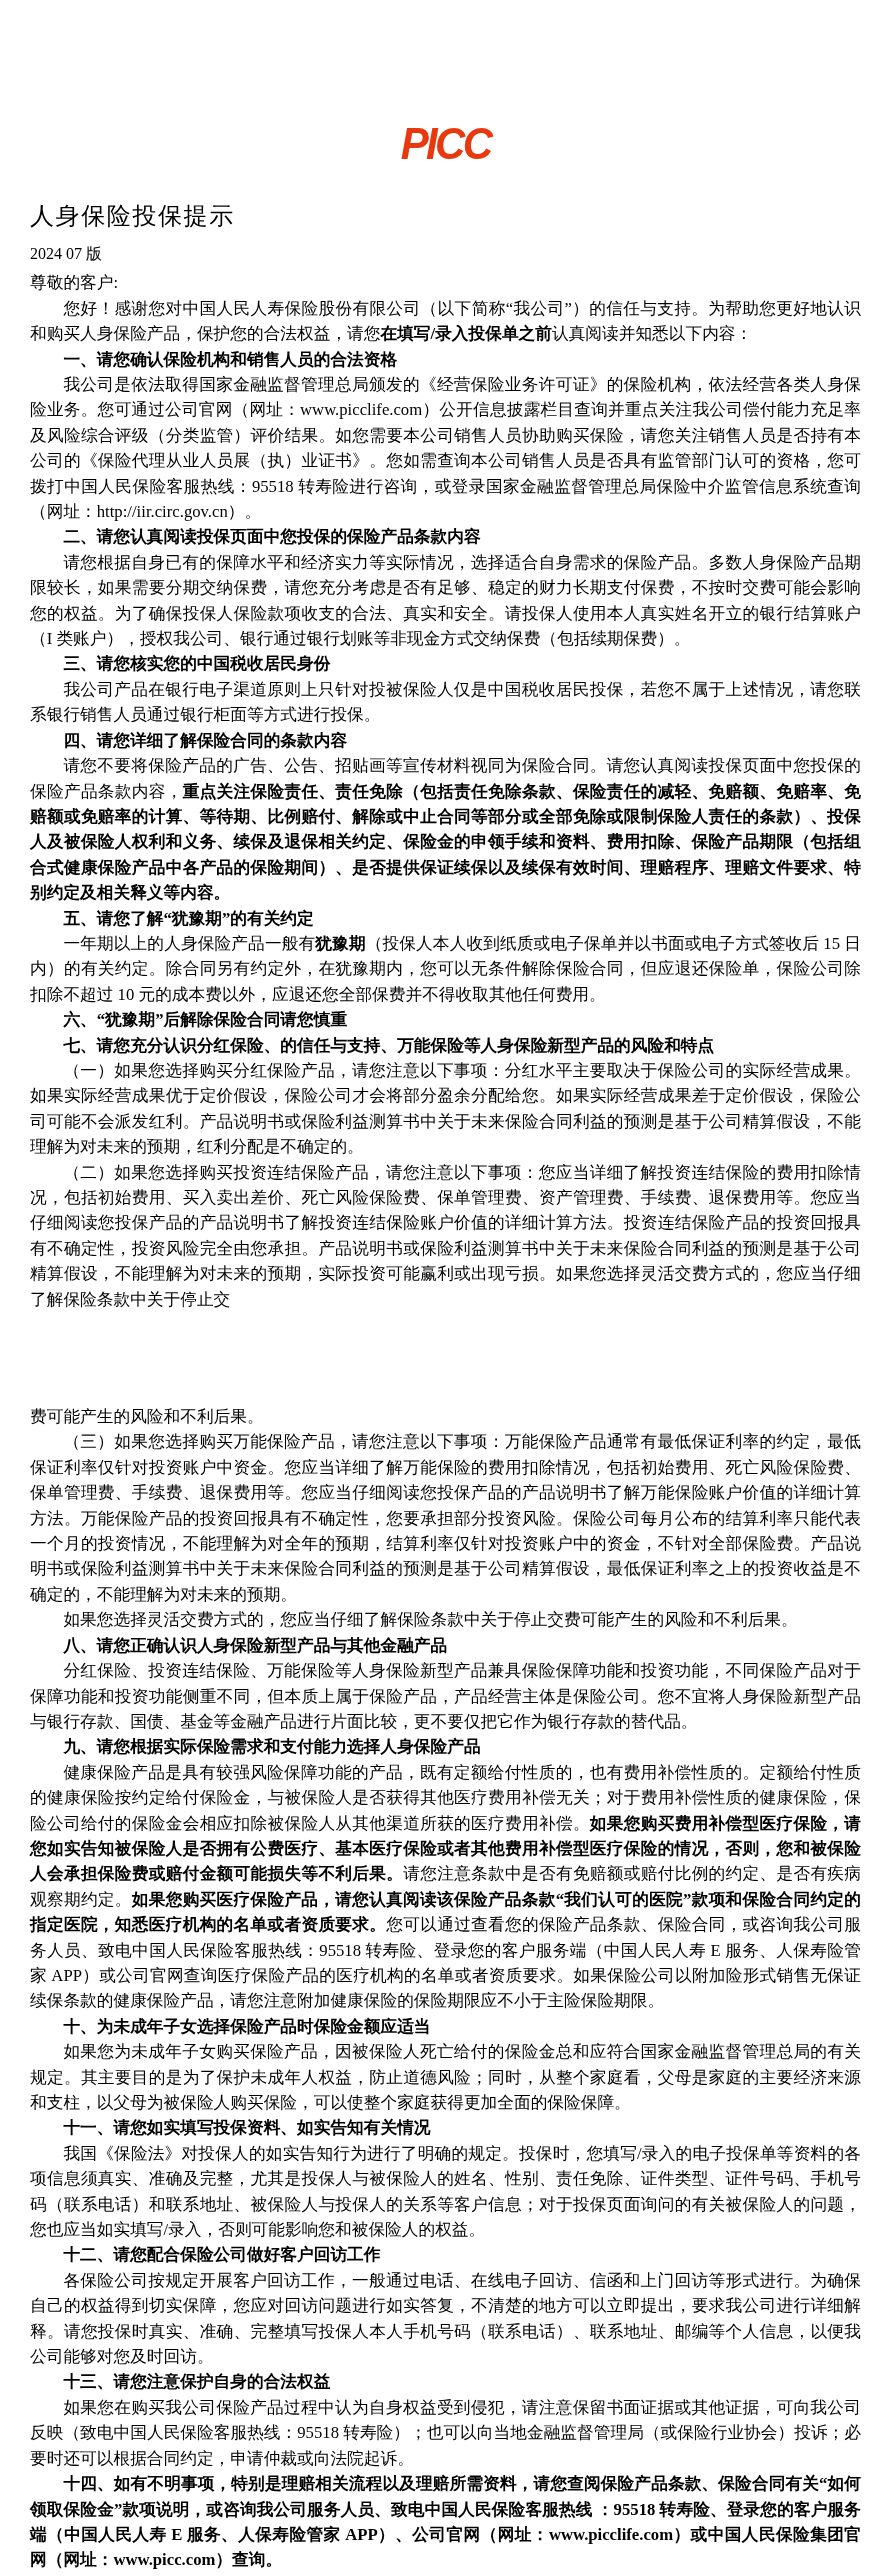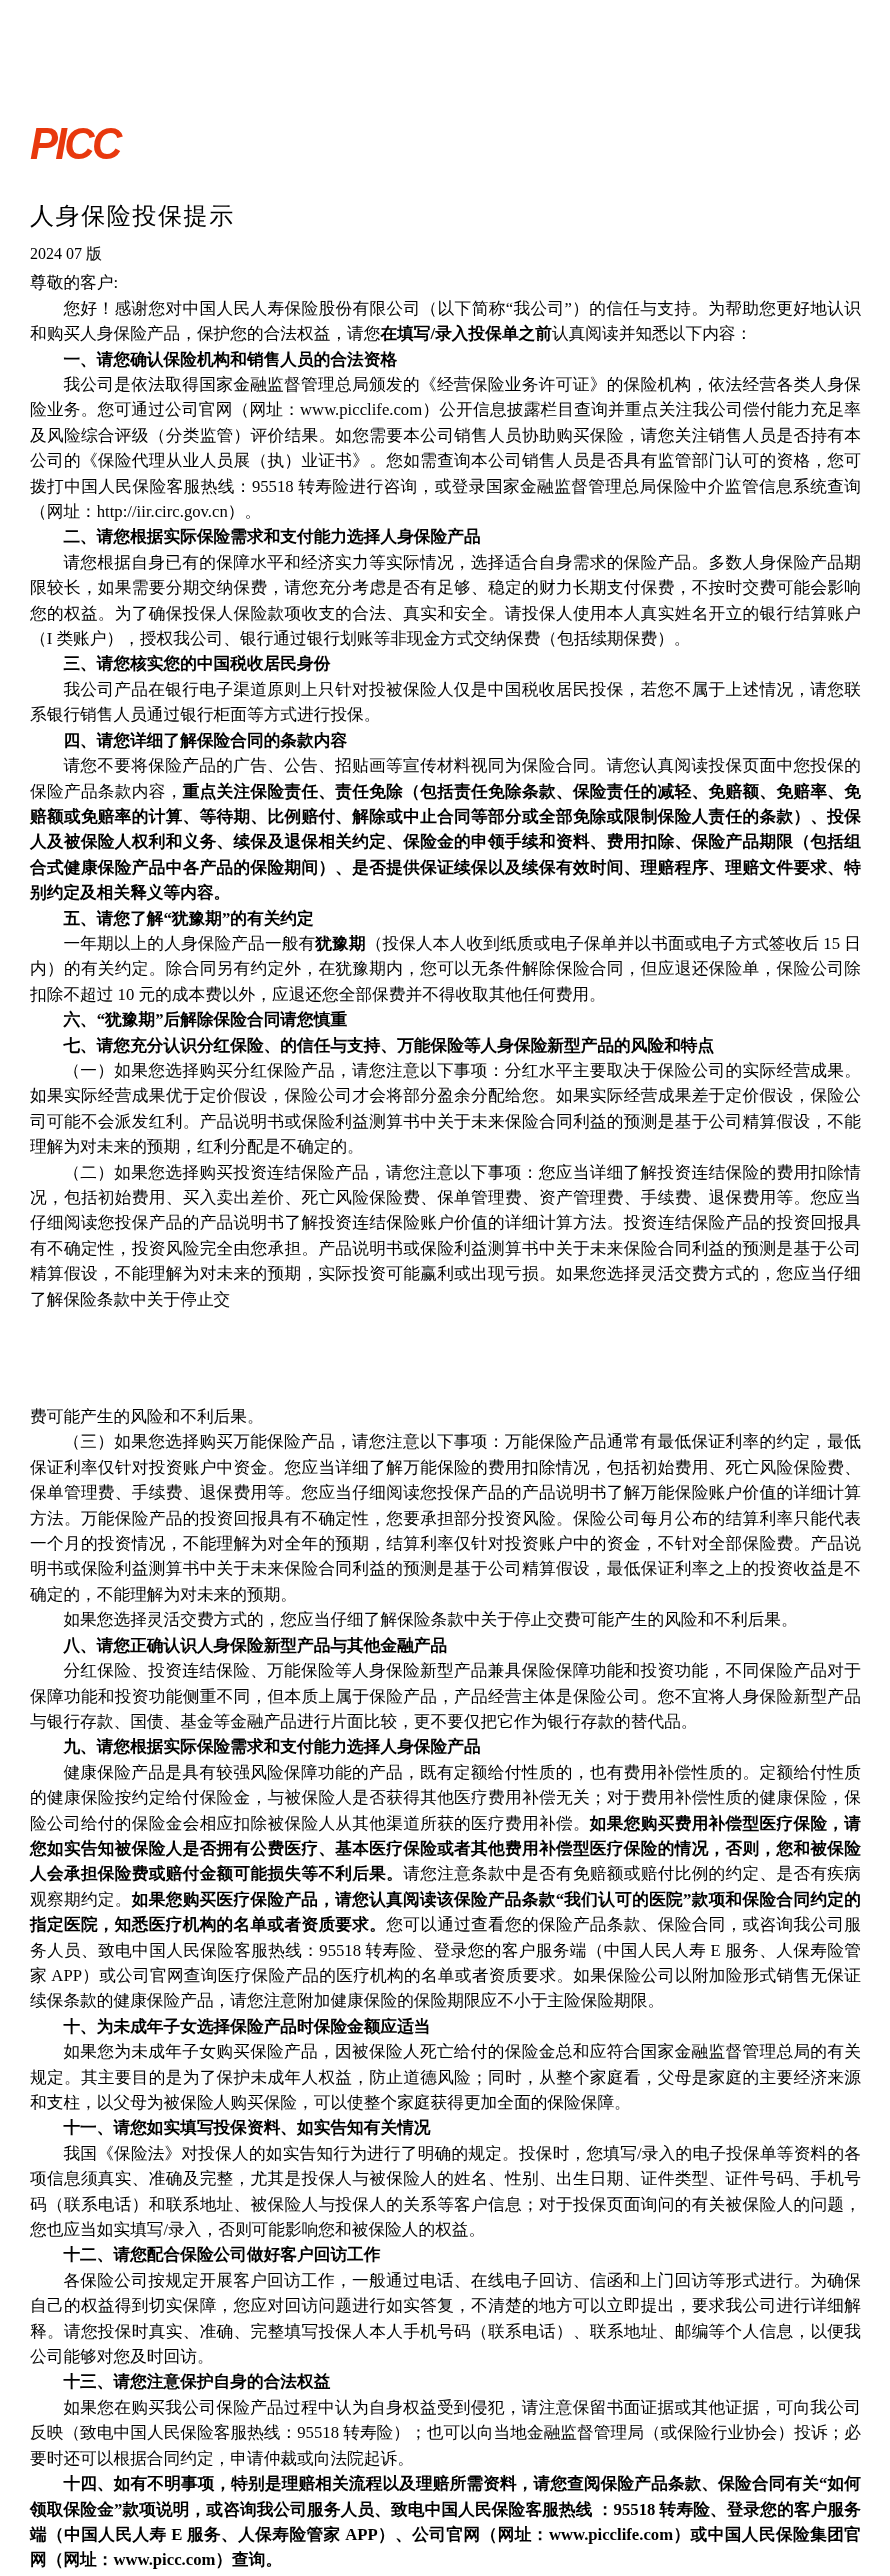--- a/index.html
+++ b/index.html
@@ -3,21 +3,21 @@
 <meta charset="utf-8">
 <style>
   html, body { margin: 0; padding: 0; }
   body {
     width: 891px; height: 2576px;
     background: #ffffff; color: #000000;
     font-family: "Liberation Serif", serif;
     overflow: hidden;
   }
   .page { padding: 0 30px 0 30px; }
-  .logo-row { margin-top: 121px; display: flex; align-items: center; height: 48px; }
+  .logo-row { margin-top: 121px; display: flex; align-items: center; height: 48px; flex-direction: column; }
   .logo-picc {
     color: #e8380d;
     font-family: "Liberation Sans", sans-serif;
     font-weight: bold; font-style: italic;
     font-size: 42px; letter-spacing: -2.7px;
     transform: scaleY(1.04); transform-origin: left bottom;
   }
   .logo-cn {
     font-size: 34px; font-weight: bold; margin-left: 10.8px;
     letter-spacing: 0.5px; white-space: nowrap;
@@ -46,21 +46,21 @@
 
   <div class="doc-title">人身保险投保提示</div>
 
   <div class="version">2024 07 版</div>
 
   <div class="doc-body">
       <div class="block cont"><span>尊敬的客户:</span></div>
       <div class="block para"><span>您好！感谢您对中国人民人寿保险股份有限公司（以下简称“我公司”）的信任与支持。为帮助您更好地认识和购买人身保险产品，保护您的合法权益，请您</span><span class="bold">在填写/录入投保单之前</span><span>认真阅读并知悉以下内容：</span></div>
       <div class="block heading"><span>一、请您确认保险机构和销售人员的合法资格</span></div>
       <div class="block para"><span>我公司是依法取得国家金融监督管理总局颁发的《经营保险业务许可证》的保险机构，依法经营各类人身保险业务。您可通过公司官网（网址：www.picclife.com）公开信息披露栏目查询并重点关注我公司偿付能力充足率及风险综合评级（分类监管）评价结果。如您需要本公司销售人员协助购买保险，请您关注销售人员是否持有本公司的《保险代理从业人员展（执）业证书》。您如需查询本公司销售人员是否具有监管部门认可的资格，您可拨打中国人民保险客服热线：95518 转寿险进行咨询，或登录国家金融监督管理总局保险中介监管信息系统查询（网址：http://iir.circ.gov.cn）。</span></div>
-      <div class="block heading"><span>二、请您根据实际保险需求和支付能力选择人身保险产品</span></div>
+      <div class="block heading"><span>二、请您认真阅读投保页面中您投保的保险产品条款内容</span></div>
       <div class="block para"><span>请您根据自身已有的保障水平和经济实力等实际情况，选择适合自身需求的保险产品。多数人身保险产品期限较长，如果需要分期交纳保费，请您充分考虑是否有足够、稳定的财力长期支付保费，不按时交费可能会影响您的权益。为了确保投保人保险款项收支的合法、真实和安全。请投保人使用本人真实姓名开立的银行结算账户（I 类账户），授权我公司、银行通过银行划账等非现金方式交纳保费（包括续期保费）。</span></div>
       <div class="block heading"><span>三、请您核实您的中国税收居民身份</span></div>
       <div class="block para"><span>我公司产品在银行电子渠道原则上只针对投被保险人仅是中国税收居民投保，若您不属于上述情况，请您联系银行销售人员通过银行柜面等方式进行投保。</span></div>
       <div class="block heading"><span>四、请您详细了解保险合同的条款内容</span></div>
       <div class="block para"><span>请您不要将保险产品的广告、公告、招贴画等宣传材料视同为保险合同。请您认真阅读投保页面中您投保的保险产品条款内容，</span><span class="bold">重点关注保险责任、责任免除（包括责任免除条款、保险责任的减轻、免赔额、免赔率、免赔额或免赔率的计算、等待期、比例赔付、解除或中止合同等部分或全部免除或限制保险人责任的条款）、投保人及被保险人权利和义务、续保及退保相关约定、保险金的申领手续和资料、费用扣除、保险产品期限（包括组合式健康保险产品中各产品的保险期间）、是否提供保证续保以及续保有效时间、理赔程序、理赔文件要求、特别约定及相关释义等内容。</span></div>
       <div class="block heading"><span>五、请您了解“犹豫期”的有关约定</span></div>
       <div class="block para"><span>一年期以上的人身保险产品一般有</span><span class="bold">犹豫期</span><span>（投保人本人收到纸质或电子保单并以书面或电子方式签收后 15 日内）的有关约定。除合同另有约定外，在犹豫期内，您可以无条件解除保险合同，但应退还保险单，保险公司除扣除不超过 10 元的成本费以外，应退还您全部保费并不得收取其他任何费用。</span></div>
       <div class="block heading"><span>六、“犹豫期”后解除保险合同请您慎重</span></div>
       <div class="block heading"><span>七、请您充分认识分红保险、的信任与支持、万能保险等人身保险新型产品的风险和特点</span></div>
       <div class="block para"><span>（一）如果您选择购买分红保险产品，请您注意以下事项：分红水平主要取决于保险公司的实际经营成果。如果实际经营成果优于定价假设，保险公司才会将部分盈余分配给您。如果实际经营成果差于定价假设，保险公司可能不会派发红利。产品说明书或保险利益测算书中关于未来保险合同利益的预测是基于公司精算假设，不能理解为对未来的预期，红利分配是不确定的。</span></div>
@@ -69,21 +69,21 @@
       <div class="block cont"><span>费可能产生的风险和不利后果。</span></div>
       <div class="block para"><span>（三）如果您选择购买万能保险产品，请您注意以下事项：万能保险产品通常有最低保证利率的约定，最低保证利率仅针对投资账户中资金。您应当详细了解万能保险的费用扣除情况，包括初始费用、死亡风险保险费、保单管理费、手续费、退保费用等。您应当仔细阅读您投保产品的产品说明书了解万能保险账户价值的详细计算方法。万能保险产品的投资回报具有不确定性，您要承担部分投资风险。保险公司每月公布的结算利率只能代表一个月的投资情况，不能理解为对全年的预期，结算利率仅针对投资账户中的资金，不针对全部保险费。产品说明书或保险利益测算书中关于未来保险合同利益的预测是基于公司精算假设，最低保证利率之上的投资收益是不确定的，不能理解为对未来的预期。</span></div>
       <div class="block para"><span>如果您选择灵活交费方式的，您应当仔细了解保险条款中关于停止交费可能产生的风险和不利后果。</span></div>
       <div class="block heading"><span>八、请您正确认识人身保险新型产品与其他金融产品</span></div>
       <div class="block para"><span>分红保险、投资连结保险、万能保险等人身保险新型产品兼具保险保障功能和投资功能，不同保险产品对于保障功能和投资功能侧重不同，但本质上属于保险产品，产品经营主体是保险公司。您不宜将人身保险新型产品与银行存款、国债、基金等金融产品进行片面比较，更不要仅把它作为银行存款的替代品。</span></div>
       <div class="block heading"><span>九、请您根据实际保险需求和支付能力选择人身保险产品</span></div>
       <div class="block para"><span>健康保险产品是具有较强风险保障功能的产品，既有定额给付性质的，也有费用补偿性质的。定额给付性质的健康保险按约定给付保险金，与被保险人是否获得其他医疗费用补偿无关；对于费用补偿性质的健康保险，保险公司给付的保险金会相应扣除被保险人从其他渠道所获的医疗费用补偿。</span><span class="bold">如果您购买费用补偿型医疗保险，请您如实告知被保险人是否拥有公费医疗、基本医疗保险或者其他费用补偿型医疗保险的情况，否则，您和被保险人会承担保险费或赔付金额可能损失等不利后果。</span><span>请您注意条款中是否有免赔额或赔付比例的约定、是否有疾病观察期约定。</span><span class="bold">如果您购买医疗保险产品，请您认真阅读该保险产品条款“我们认可的医院”款项和保险合同约定的指定医院，知悉医疗机构的名单或者资质要求。</span><span>您可以通过查看您的保险产品条款、保险合同，或咨询我公司服务人员、致电中国人民保险客服热线：95518 转寿险、登录您的客户服务端（中国人民人寿 E 服务、人保寿险管家 APP）或公司官网查询医疗保险产品的医疗机构的名单或者资质要求。如果保险公司以附加险形式销售无保证续保条款的健康保险产品，请您注意附加健康保险的保险期限应不小于主险保险期限。</span></div>
       <div class="block heading"><span>十、为未成年子女选择保险产品时保险金额应适当</span></div>
       <div class="block para"><span>如果您为未成年子女购买保险产品，因被保险人死亡给付的保险金总和应符合国家金融监督管理总局的有关规定。其主要目的是为了保护未成年人权益，防止道德风险；同时，从整个家庭看，父母是家庭的主要经济来源和支柱，以父母为被保险人购买保险，可以使整个家庭获得更加全面的保险保障。</span></div>
       <div class="block heading"><span>十一、请您如实填写投保资料、如实告知有关情况</span></div>
-      <div class="block para"><span>我国《保险法》对投保人的如实告知行为进行了明确的规定。投保时，您填写/录入的电子投保单等资料的各项信息须真实、准确及完整，尤其是投保人与被保险人的姓名、性别、出生日期、证件类型、证件号码、手机号码（联系电话）和联系地址、被保险人与投保人的关系等客户信息；对于投保页面询问的有关被保险人的问题，您也应当如实填写/录入，否则可能影响您和被保险人的权益。</span></div>
+      <div class="block para"><span>我国《保险法》对投保人的如实告知行为进行了明确的规定。投保时，您填写/录入的电子投保单等资料的各项信息须真实、准确及完整，尤其是投保人与被保险人的姓名、性别、责任免除、证件类型、证件号码、手机号码（联系电话）和联系地址、被保险人与投保人的关系等客户信息；对于投保页面询问的有关被保险人的问题，您也应当如实填写/录入，否则可能影响您和被保险人的权益。</span></div>
       <div class="block heading"><span>十二、请您配合保险公司做好客户回访工作</span></div>
       <div class="block para"><span>各保险公司按规定开展客户回访工作，一般通过电话、在线电子回访、信函和上门回访等形式进行。为确保自己的权益得到切实保障，您应对回访问题进行如实答复，不清楚的地方可以立即提出，要求我公司进行详细解释。请您投保时真实、准确、完整填写投保人本人手机号码（联系电话）、联系地址、邮编等个人信息，以便我公司能够对您及时回访。</span></div>
       <div class="block heading"><span>十三、请您注意保护自身的合法权益</span></div>
       <div class="block para"><span>如果您在购买我公司保险产品过程中认为自身权益受到侵犯，请注意保留书面证据或其他证据，可向我公司反映（致电中国人民保险客服热线：95518 转寿险）；也可以向当地金融监督管理局（或保险行业协会）投诉；必要时还可以根据合同约定，申请仲裁或向法院起诉。</span></div>
       <div class="block para"><span class="bold">十四、如有不明事项，特别是理赔相关流程以及理赔所需资料，请您查阅保险产品条款、保险合同有关“如何领取保险金”款项说明，或咨询我公司服务人员、致电中国人民保险客服热线 ：95518 转寿险、登录您的客户服务端（中国人民人寿 E 服务、人保寿险管家 APP）、公司官网（网址：www.picclife.com）或中国人民保险集团官网（网址：www.picc.com）查询。</span></div>
     </div>
 
 </div>
 
 

